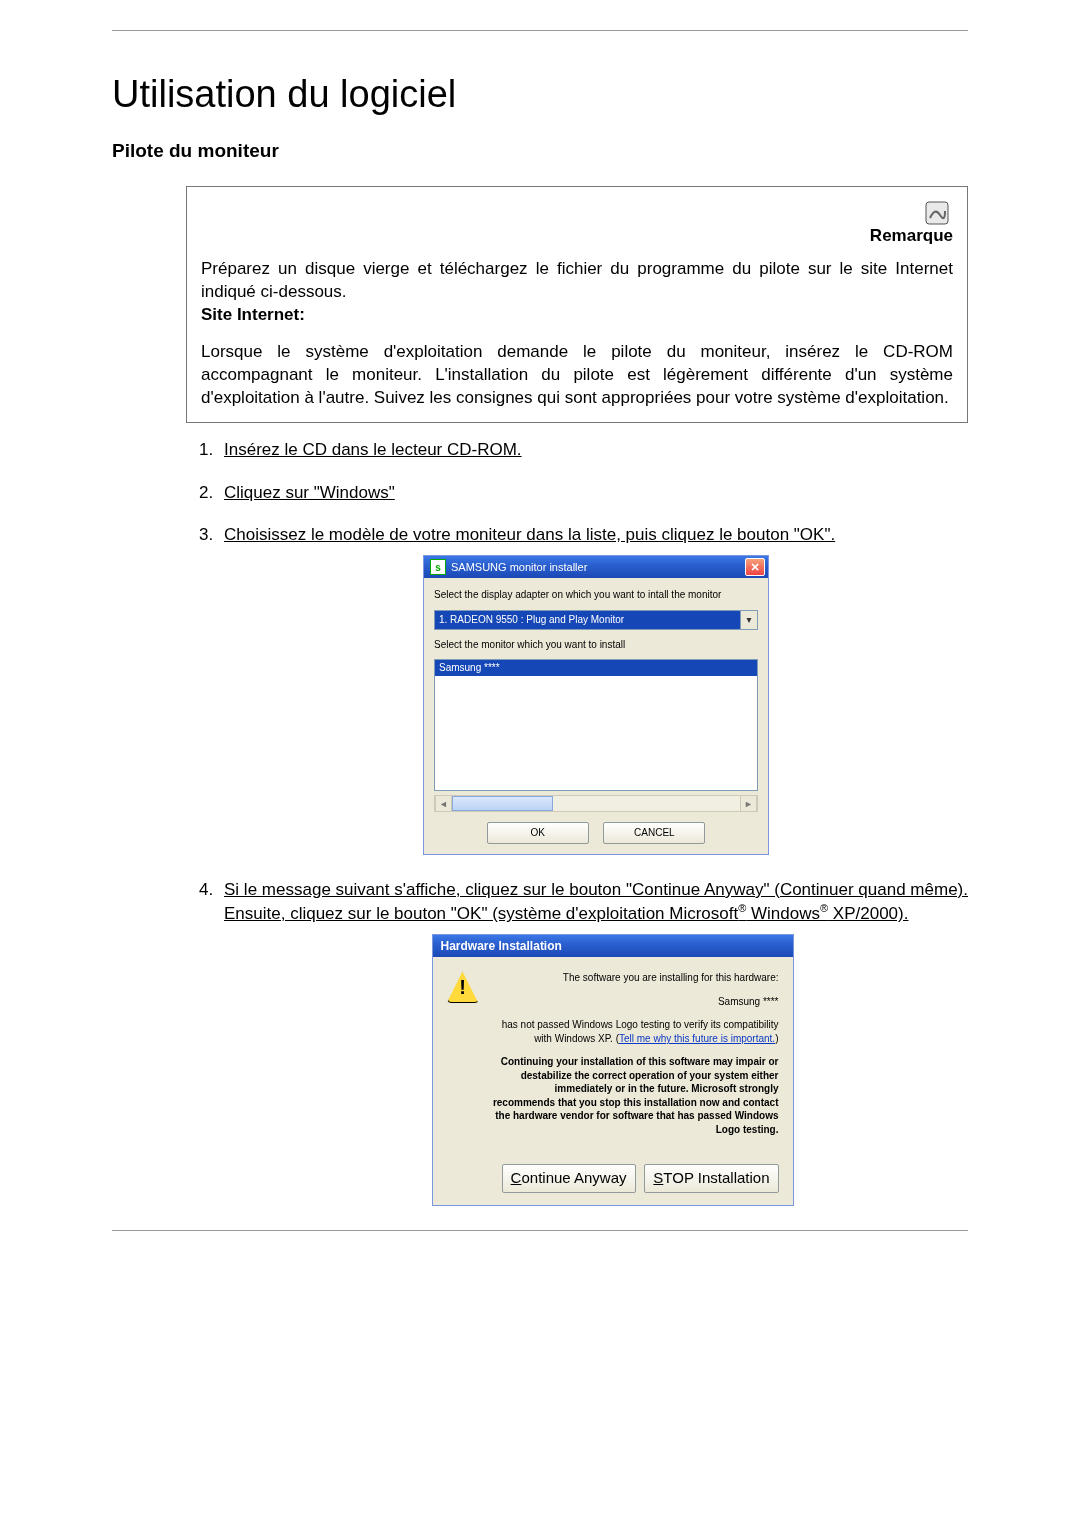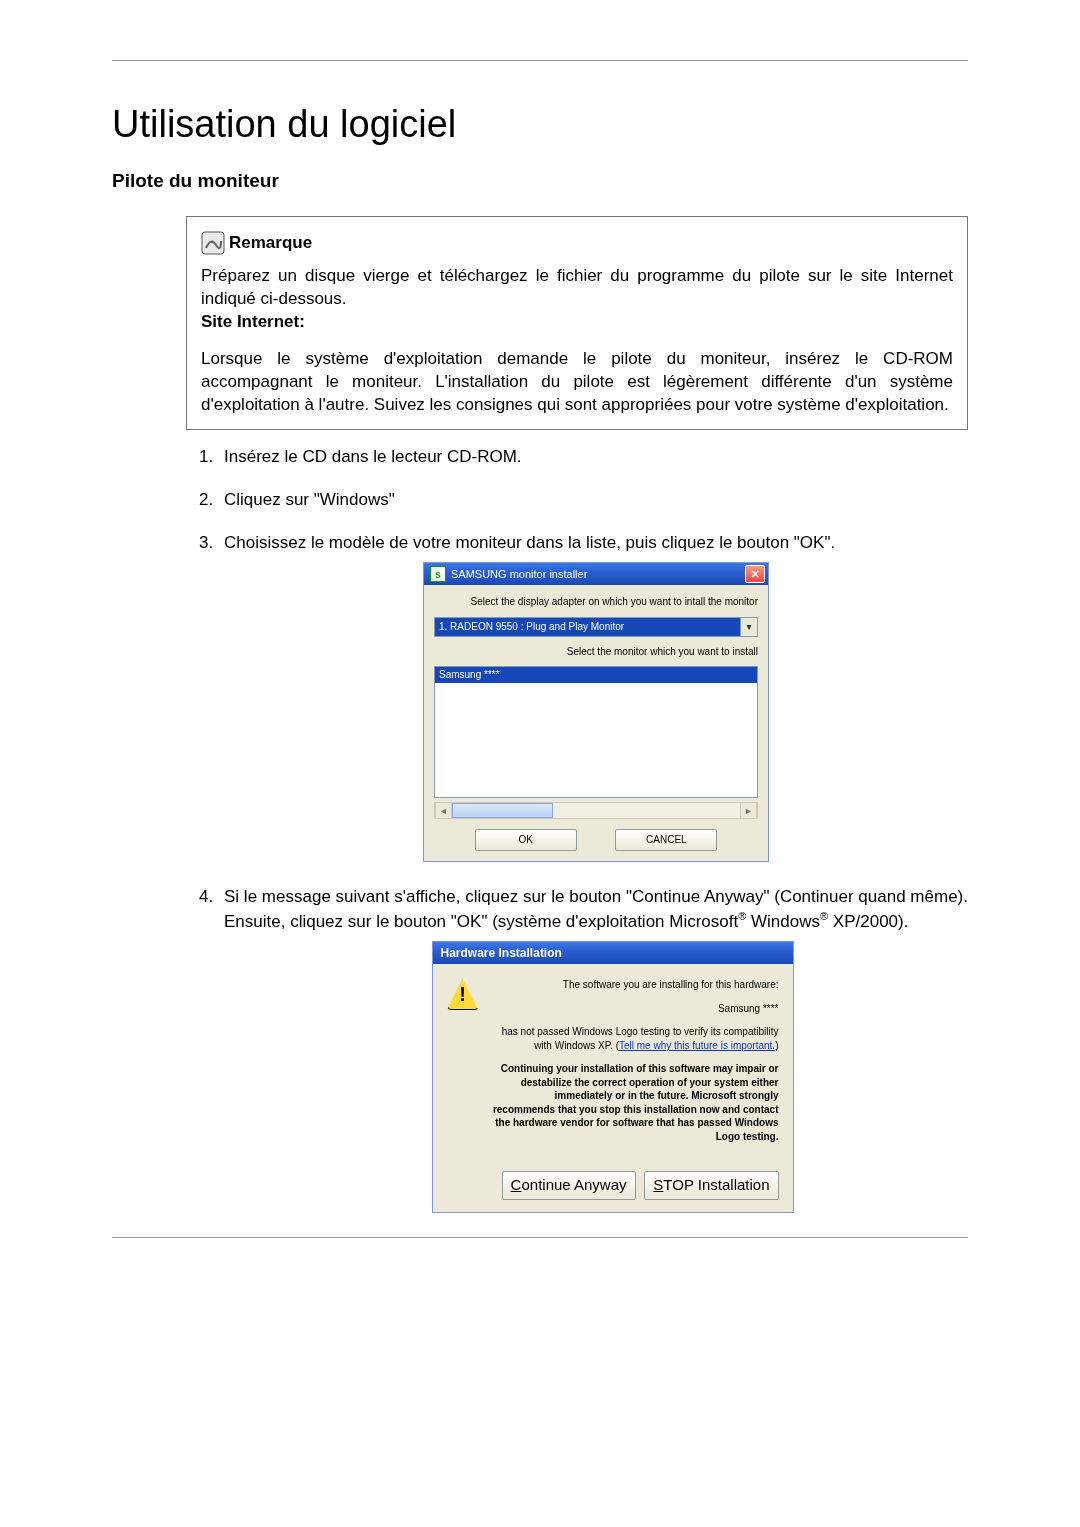--- a/index.html
+++ b/index.html
@@ -6,21 +6,21 @@
     margin: 0;
     background: #fff;
     font-family: Arial, Helvetica, sans-serif;
     color: #000;
   }
   .page {
     width: 1080px;
     min-height: 1527px;
     margin: 0 auto;
     box-sizing: border-box;
-    padding: 60px 112px 60px;
+    padding: 30px 112px 60px;
     position: relative;
   }
   .hr-top, .hr-bottom {
     border: none;
     border-top: 1.5px solid #999;
     margin: 0;
   }
   h1.page-title {
     font-size: 38px;
     font-weight: 400;
@@ -39,31 +39,32 @@
     line-height: 1.35;
     text-align: justify;
     box-sizing: border-box;
   }
   .remark-head {
     font-weight: bold;
     font-size: 17px;
     display: flex;
     align-items: flex-end;
     margin-bottom: 10px;
+    flex-direction: column;
   }
   .remark-head svg { margin-right: 2px; }
   .remark-box p { margin: 0 0 14px; }
   .remark-box p:last-child { margin-bottom: 0; }
   .site-label { font-weight: bold; }
   ol.steps {
     margin: 16px 0 0 74px;
     padding-left: 32px;
     font-size: 17px;
   }
-  ol.steps > li { padding-left: 6px; margin-bottom: 20px; line-height: 1.35; text-align: justify; }
+  ol.steps > li { padding-left: 6px; margin-bottom: 20px; line-height: 1.35; text-align: justify; text-decoration: underline; }
   .sup { font-size: 11px; vertical-align: super; }
   .dlg-wrap { text-align: center; margin: 8px 0 24px; }
   
   .dlg1 {
     display: inline-block;
     text-align: left;
     width: 344px;
     background: #ece9d8;
     border: 1px solid #7a96df;
     font-family: Tahoma, Arial, sans-serif;
@@ -90,21 +91,21 @@
   }
   .dlg1 .closebtn {
     width: 18px; height: 16px;
     background: linear-gradient(to bottom,#f7a07a,#e44);
     border:1px solid #fff; border-radius:2px;
     color:#fff; font-size:11px; font-weight:bold;
     display:flex; align-items:center; justify-content:center;
     line-height:1;
   }
   .dlg1 .body { padding: 10px 10px 10px; }
-  .dlg1 .label-center { text-align:right; margin-bottom:8px; font-size:10px; }
+  .dlg1 .label-center { text-align:left; margin-bottom:8px; font-size:10px; }
   .dlg1 .combo {
     display:flex; border:1px solid #7f9db9; background:#1547b7; color:#fff;
     height:18px; align-items:center; margin-bottom:8px;
     font-size:10px;
   }
   .dlg1 .combo .val{ flex:1; padding:0 4px; white-space:nowrap; overflow:hidden;}
   .dlg1 .combo .arrow{
     width:16px; height:100%; background:#ece9d8; border-left:1px solid #7f9db9;
     display:flex; align-items:center; justify-content:center; color:#333;
   }
@@ -131,21 +132,21 @@
   .dlg1 .hscroll .thumb{
     position:absolute; left:0; top:0; height:100%; width:35%;
     background: linear-gradient(to bottom,#dbe7fb,#bcd3f7);
     border:1px solid #8aa8e0; box-sizing:border-box;
   }
   .dlg1 .btnrow { text-align:center; }
   .dlg1 .winbtn {
     display:inline-block; min-width:84px; padding:3px 8px;
     background: linear-gradient(to bottom,#fff,#ece9d8);
     border:1px solid #919b9c; border-radius:2px;
-    font-size:10px; text-align:center; margin:0 18px;
+    font-size:10px; text-align:center; margin:0 6px;
   }
   
   .dlg2 {
     display:inline-block; text-align:left;
     width: 360px; background:#ece9d8;
     border:1px solid #7a96df;
     font-family: Tahoma, Arial, sans-serif; font-size:10px; color:#000;margin-left:33px;
   }
   .dlg2 .titlebar {
     height:22px; background: linear-gradient(to bottom,#3b78e7,#2b5fcf 40%,#1a49b6);

